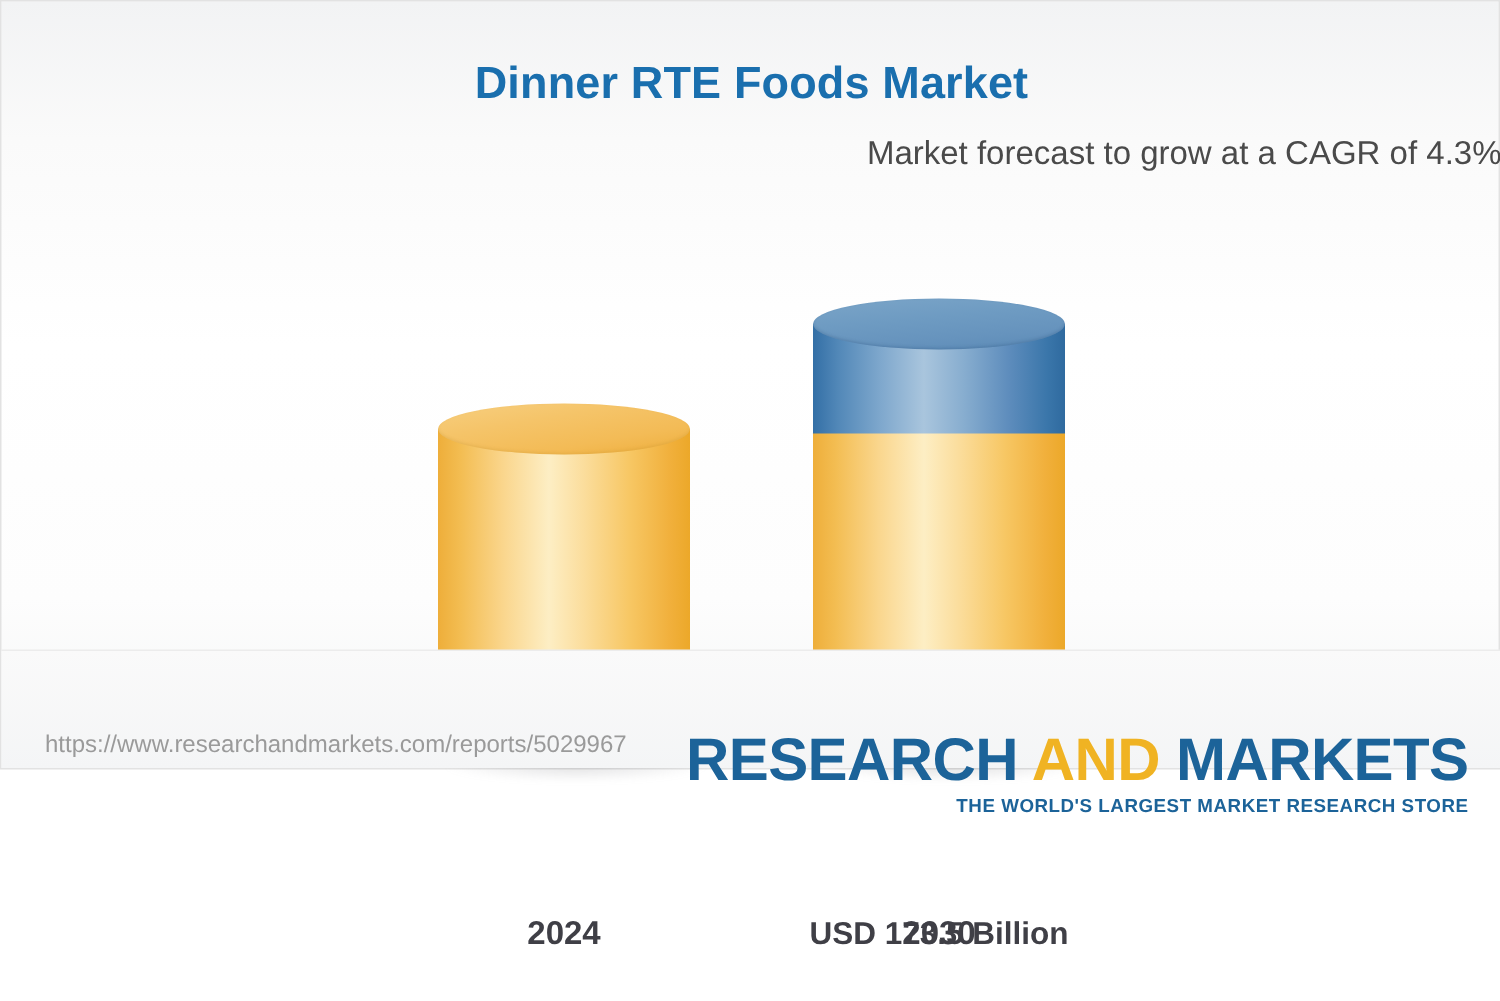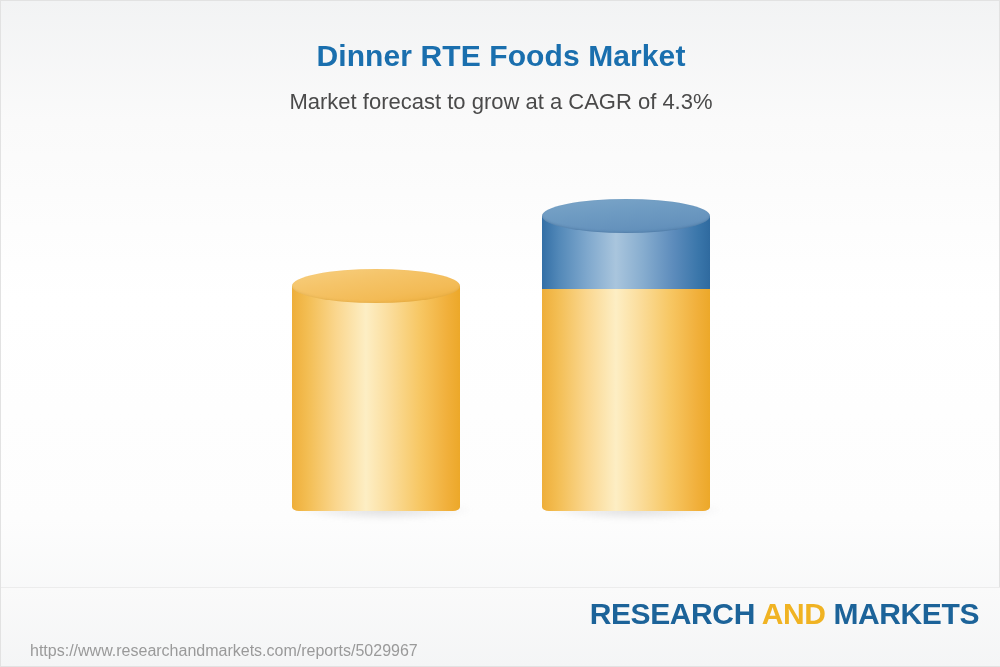--- a/index.html
+++ b/index.html
@@ -10,21 +10,21 @@
     width: 1000px;
     height: 667px;
     overflow: hidden;
     font-family: "Liberation Sans", sans-serif;
     background: #ffffff;
   }
 
   #infographic {
     position: relative;
     width: 1000px;
-    height: 667px;
+    height: 513px;
     box-sizing: border-box;
     border: 1px solid #e2e2e2;
     background:
       linear-gradient(180deg, #f2f3f4 0%, #fafafa 18%, #ffffff 45%, #fdfdfd 78%, #f3f4f5 100%);
   }
 
   
   .title {
     position: absolute;
     top: 38px;
@@ -35,21 +35,21 @@
     font-weight: bold;
     color: #1a6fae;
     letter-spacing: 0.1px;
     white-space: nowrap;
   }
   .subtitle {
     position: absolute;
     top: 88px;
     left: 0;
     width: 1000px;
-    text-align: center;
+    text-align: right;
     font-size: 22px;
     font-weight: normal;
     color: #4a4a4a;
     white-space: nowrap;
   }
 
   
   .plot {
     position: absolute;
     left: 0;
@@ -206,26 +206,27 @@
     color: #9a9a9a;
     white-space: nowrap;
   }
   .brand {
     position: absolute;
     right: 22px;
     top: 10px;
     text-align: right;
   }
   .brand-name {
-    font-size: 30px;
+    font-size: 40px;
     font-weight: bold;
     color: #1c6399;
     letter-spacing: -0.4px;
     white-space: nowrap;
     line-height: 1.05;
+    margin-top: 42px;
   }
   .brand-name .and { color: #f0b323; }
   .brand-tag {
     margin-top: 2px;
     font-size: 12.5px;
     font-weight: bold;
     color: #1c6399;
     letter-spacing: 0.35px;
     white-space: nowrap;
   }
@@ -261,16 +262,17 @@
       </div>
       <div class="cat-label">2030</div>
     </div>
 
   </div>
 
   <div class="footer">
     <div class="source-url">https://www.researchandmarkets.com/reports/5029967</div>
     <div class="brand">
       <div class="brand-name"><span>RESEARCH </span><span class="and">AND</span><span> MARKETS</span></div>
+      <div class="brand-tag">THE WORLD'S LARGEST MARKET RESEARCH STORE</div>
     </div>
   </div>
 
 </div>
 
 </body></html>

